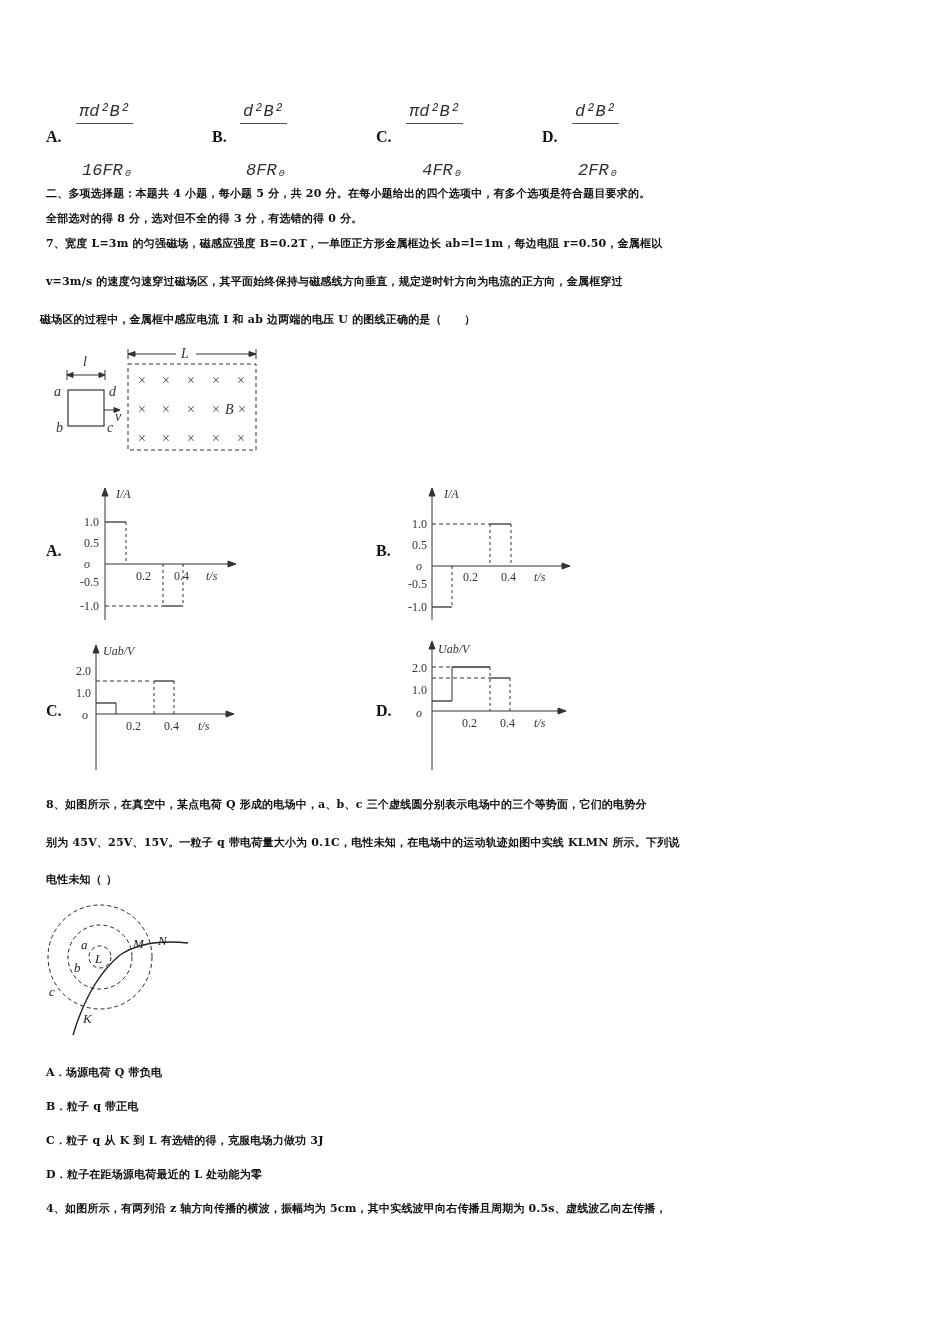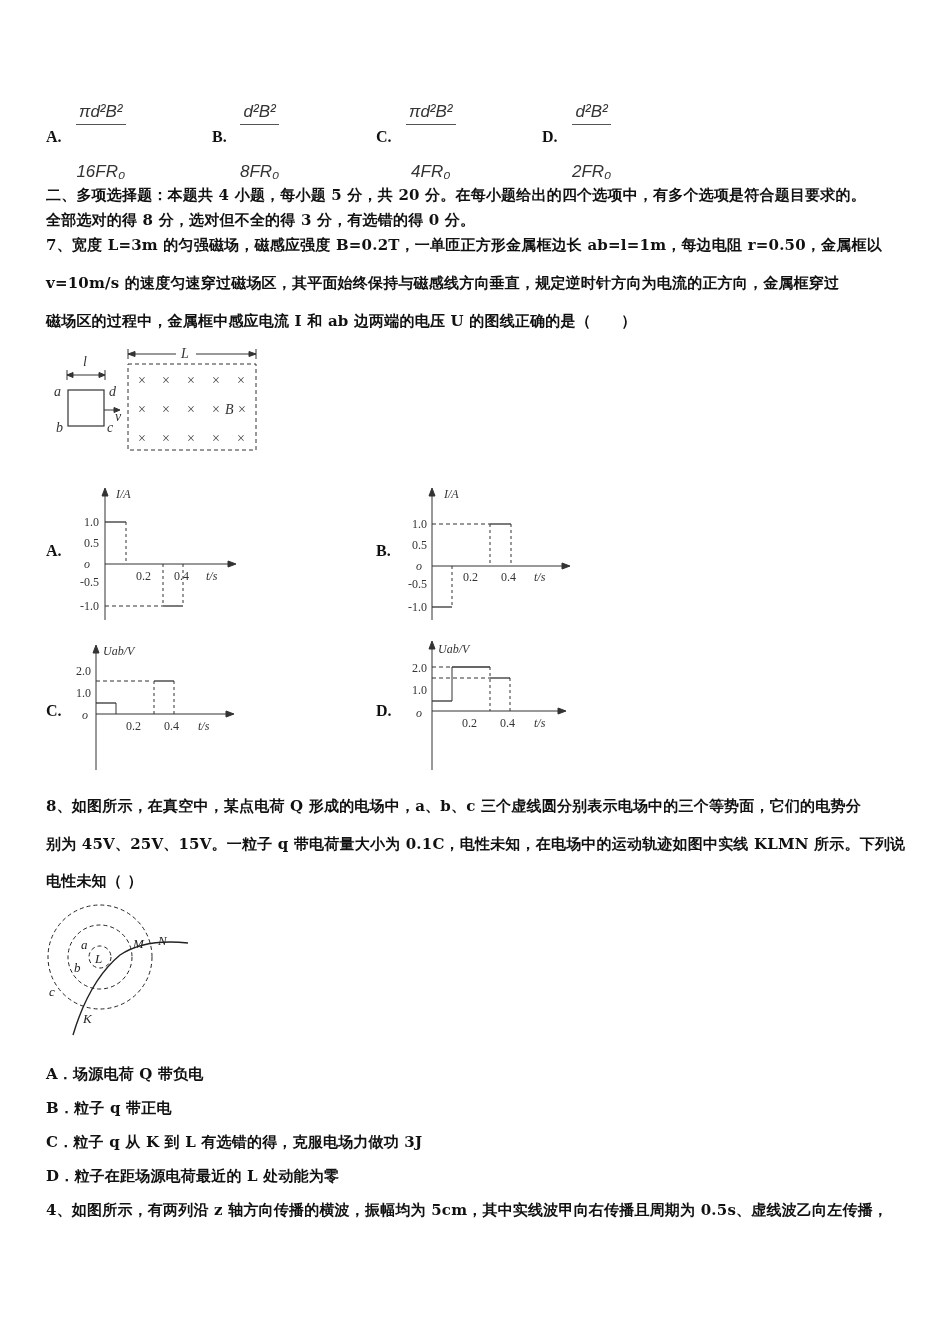--- a/index.html
+++ b/index.html
@@ -1,21 +1,21 @@
 <!DOCTYPE html>
 <html><head>
 <meta charset="utf-8">
 <style>
   html, body { margin: 0; padding: 0; background: #ffffff; }
   body { width: 950px; height: 1344px; position: relative; overflow: hidden;
          font-family: "DejaVu Serif", "Liberation Serif", serif; color: #111; }
   .abs { position: absolute; }
-  .txt { font-size: 15px; font-weight: bold; letter-spacing: 0.2px; white-space: nowrap; }
+  .txt { font-size: 11px; font-weight: bold; letter-spacing: 0.2px; white-space: nowrap; }
   .opt-letter { font-family: "Liberation Serif", serif; font-weight: bold; font-size: 16px; }
-  .frac { position: absolute; text-align: center; font-family: Liberation Sans, sans-serif; font-style: italic; font-size: 17px; color: #333; }
+  .frac { position: absolute; text-align: right; font-family: Liberation Mono, monospace; font-style: italic; font-size: 17px; color: #333; }
   .frac .num { display: block; padding: 0 3px 2px; }
   .frac .bar { display: block; border-top: 1px solid #555; }
   .frac .den { display: block; padding-top: 2px; margin-top: 35px; }
   svg text { font-family: "Liberation Serif", serif; }
 </style>
 </head>
 <body>
 
 <div>
   <span class="abs opt-letter" style="left:46px;top:128px">A.</span>
@@ -41,22 +41,22 @@
     <span class="num">d²B²</span>
       <span class="bar"></span>
       <span class="den">2FR₀</span>
   </div>
 </div>
 
 <div class="abs txt" style="left:46px;top:186px">二、多项选择题：本题共 4 小题，每小题 5 分，共 20 分。在每小题给出的四个选项中，有多个选项是符合题目要求的。</div>
 <div class="abs txt" style="left:46px;top:211px">全部选对的得 8 分，选对但不全的得 3 分，有选错的得 0 分。</div>
 
 <div class="abs txt" style="left:46px;top:236px">7、宽度 L=3m 的匀强磁场，磁感应强度 B=0.2T，一单匝正方形金属框边长 ab=l=1m，每边电阻 r=0.50，金属框以</div>
-<div class="abs txt" style="left:46px;top:274px">v=10m/s 的速度匀速穿过磁场区，其平面始终保持与磁感线方向垂直，规定逆时针方向为电流的正方向，金属框穿过</div>
-<div class="abs txt" style="left:46px;top:312px">磁场区的过程中，金属框中感应电流 I 和 ab 边两端的电压 U 的图线正确的是（　　）</div>
+<div class="abs txt" style="left:46px;top:274px">v=3m/s 的速度匀速穿过磁场区，其平面始终保持与磁感线方向垂直，规定逆时针方向为电流的正方向，金属框穿过</div>
+<div class="abs txt" style="left:40px;top:312px">磁场区的过程中，金属框中感应电流 I 和 ab 边两端的电压 U 的图线正确的是（　　）</div>
 
 <svg class="abs" style="left:40px;top:340px" width="240" height="120">
   <g stroke="#333" fill="none" stroke-width="1">
     <line x1="27" y1="35" x2="65" y2="35"></line>
     <line x1="27" y1="30" x2="27" y2="40"></line>
       <line x1="65" y1="30" x2="65" y2="40"></line>
     <polygon points="27,35 33,32.5 33,37.5" fill="#333"></polygon>
     <polygon points="65,35 59,32.5 59,37.5" fill="#333"></polygon>
     <rect x="28" y="50" width="36" height="36" stroke-width="1.2"></rect>
     <line x1="64" y1="70" x2="78" y2="70"></line>

